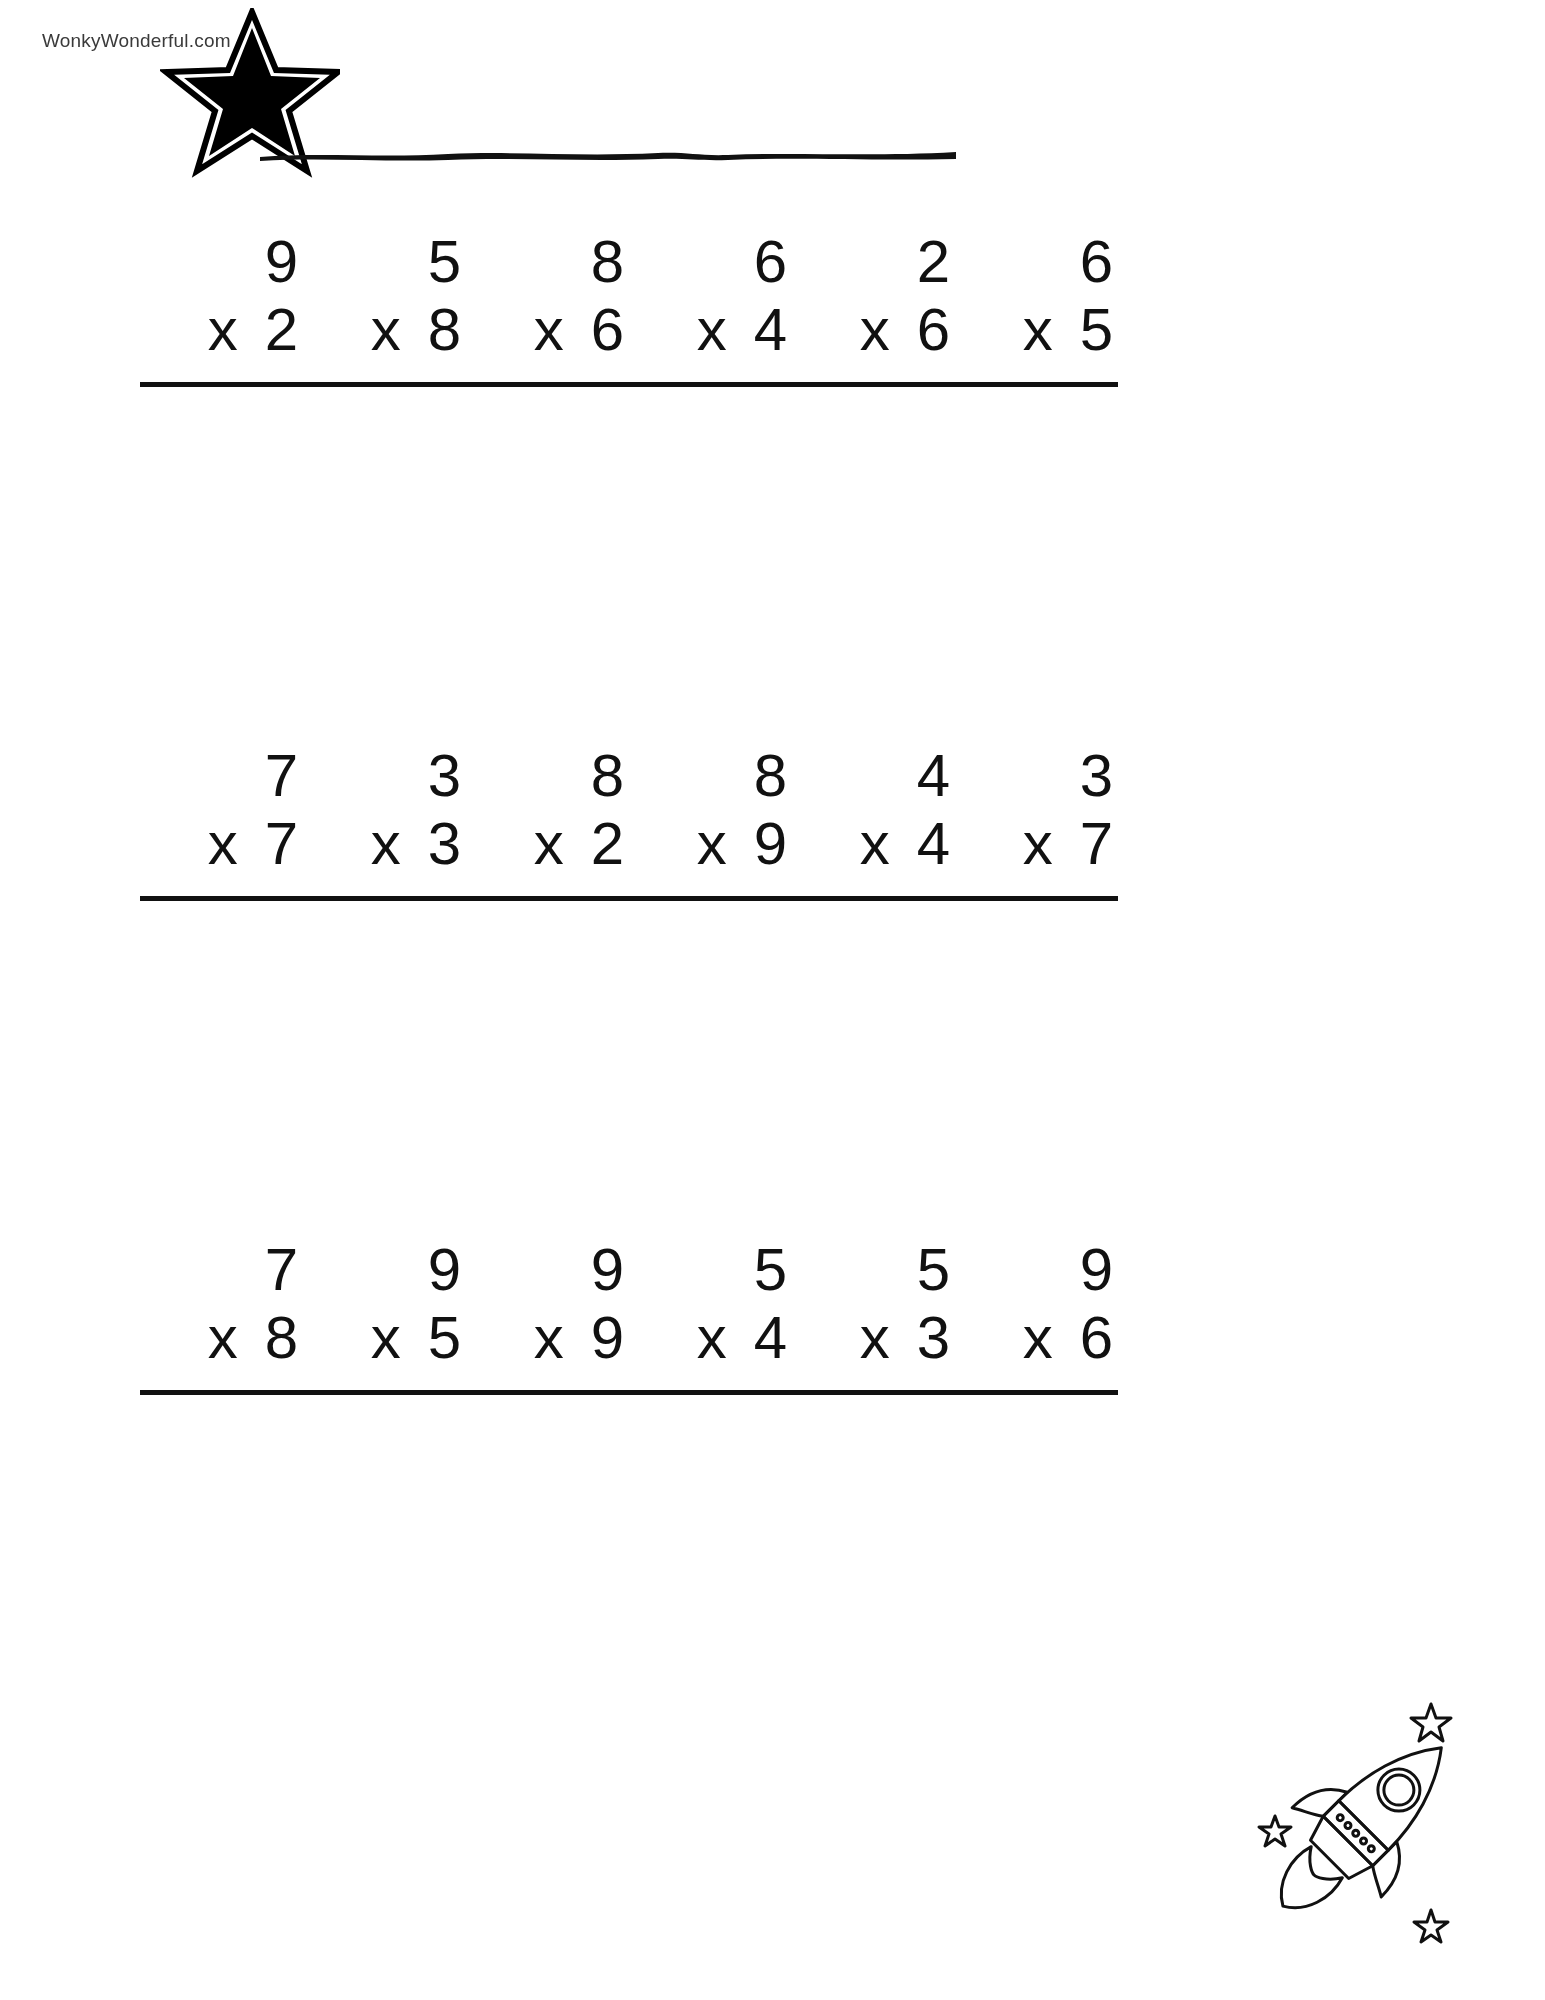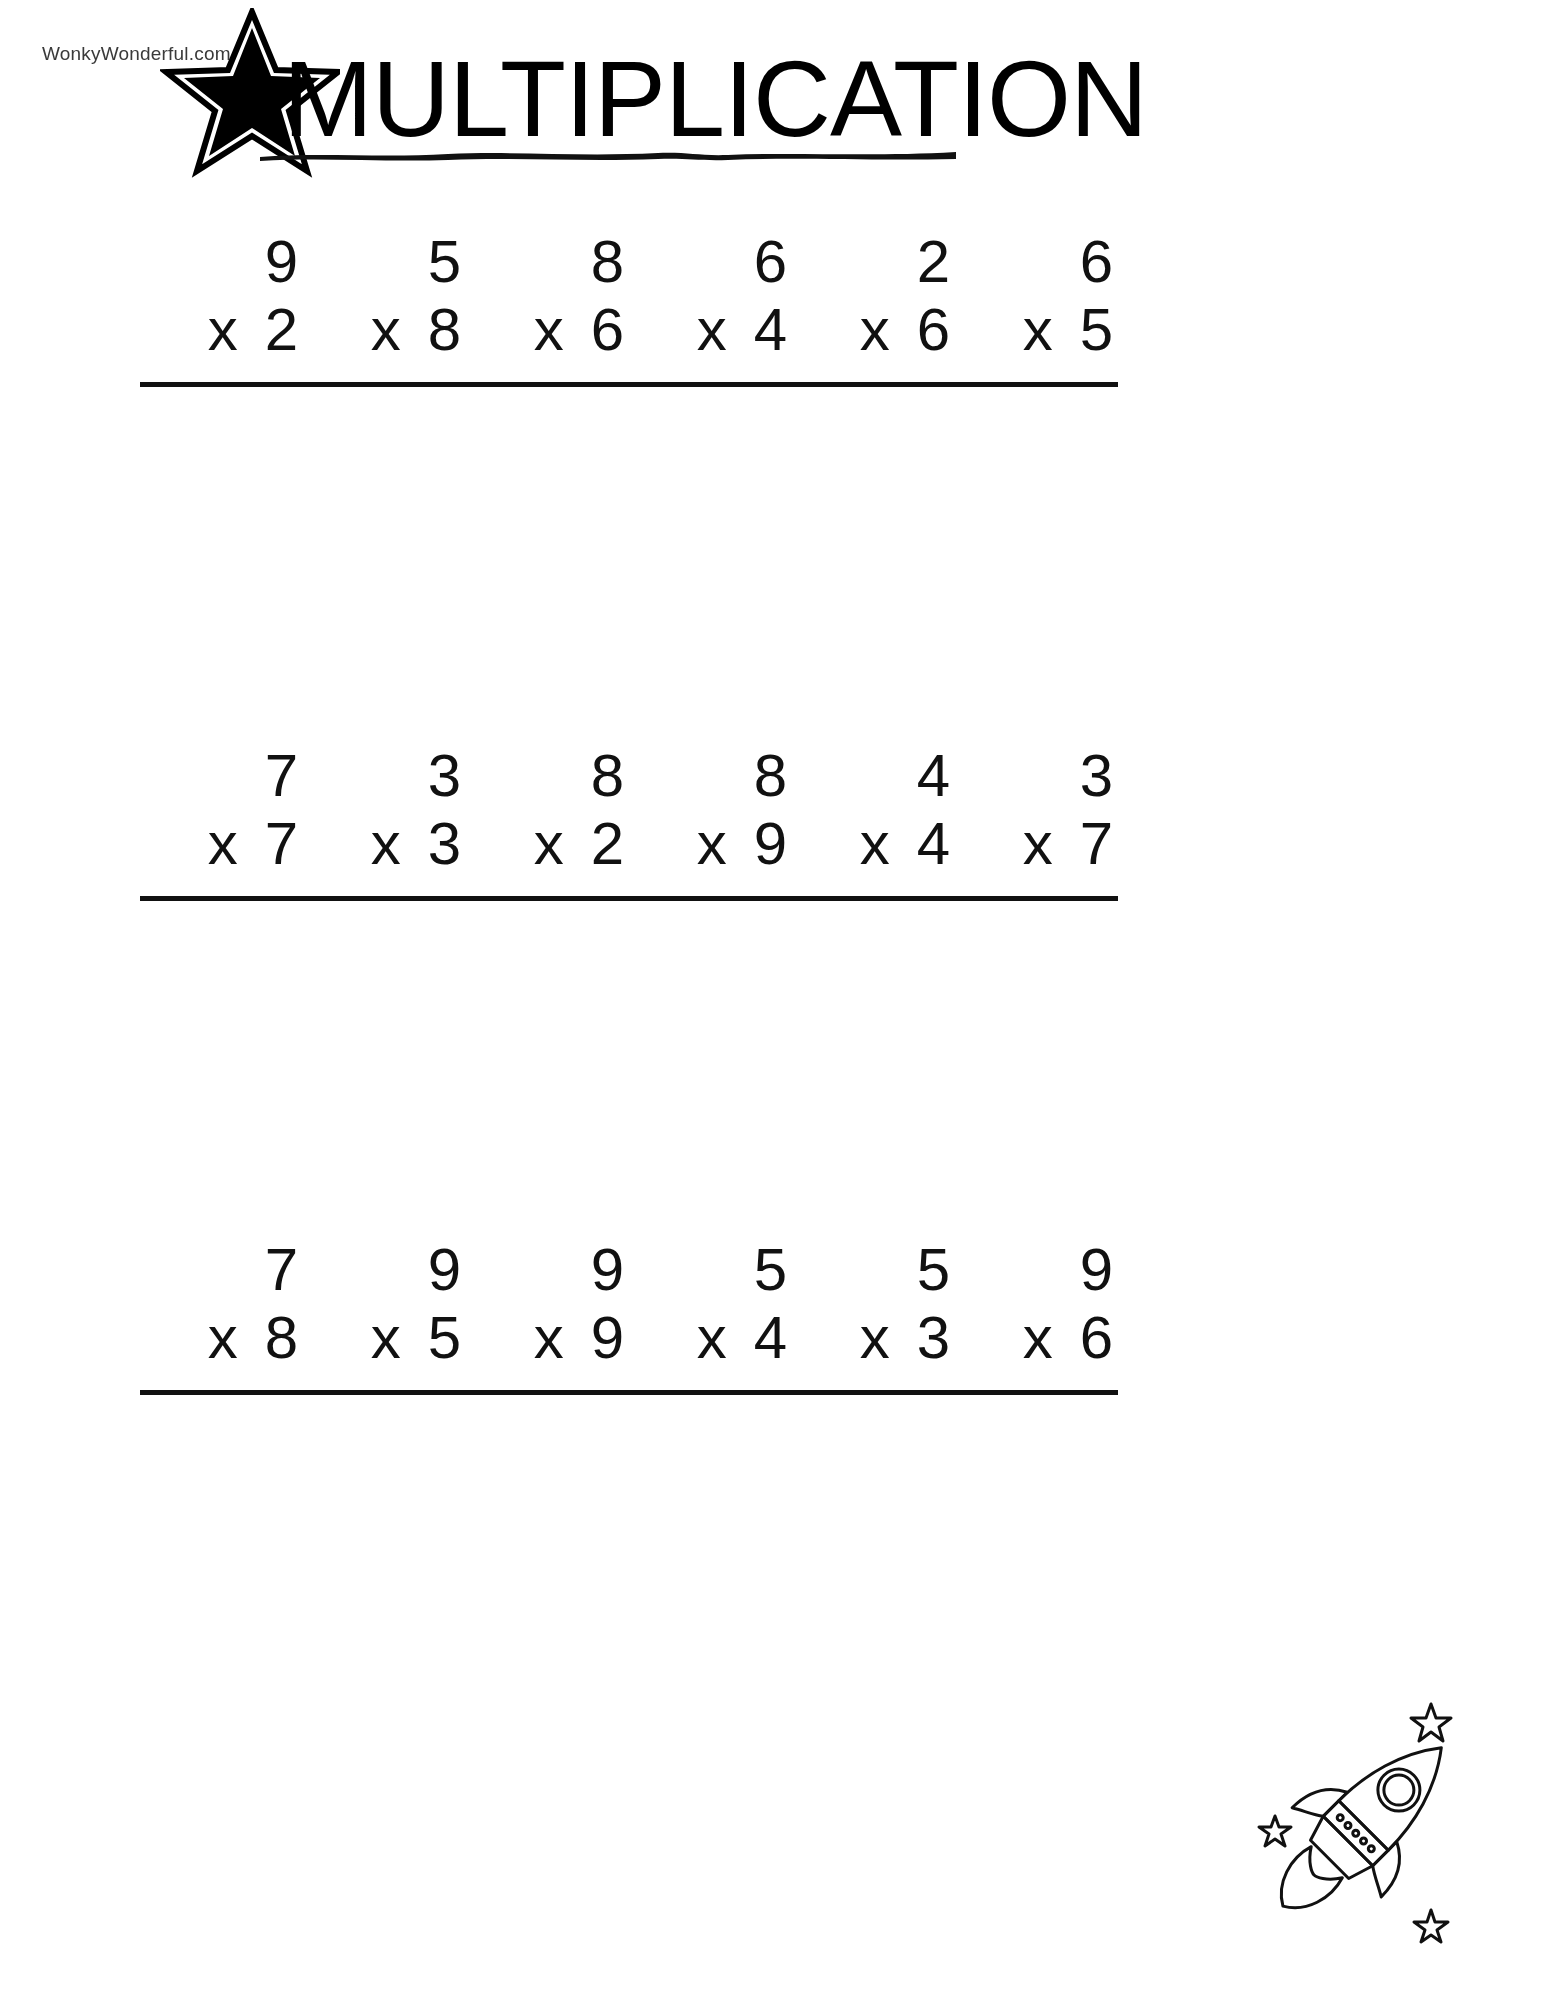--- a/index.html
+++ b/index.html
@@ -17,21 +17,20 @@
   }
 
   .watermark {
     position: absolute;
     top: 30px;
     left: 42px;
     font-size: 19px;
     color: #3a3a3a;
     letter-spacing: 0.2px;
     font-family: "Liberation Sans", sans-serif;
-    margin-top: 13px;
   }
 
   
   .header {
     position: absolute;
     top: 0;
     left: 0;
     width: 1545px;
     height: 200px;
   }
@@ -114,21 +113,20 @@
 
 <div class="watermark">WonkyWonderful.com</div>
 
 <div class="header">
   <div class="star-wrap">
     <svg viewBox="0 0 180 175" width="180" height="175">
       <polygon points="92,4 116,62 178,64 129,103 147,163 92,128 37,163 55,103 6,64 68,62" fill="#ffffff" stroke="#000000" stroke-width="6" stroke-linejoin="miter"></polygon>
       <polygon points="92,20 111,68 160,70 121,101 135,148 92,120 49,148 63,101 24,70 73,68" fill="#000000"></polygon>
     </svg>
   </div>
-  <div class="title">MULTIPLICATION</div>
   <div class="title-rule">
     <svg viewBox="0 0 700 14" width="700" height="14" preserveAspectRatio="none">
       <path d="M2,9 C60,4 120,10 190,6 C260,3 320,9 400,5 C430,4 440,8 470,7 C540,4 610,9 698,4
                L698,11 C610,13 540,9 470,12 C440,13 430,10 400,11 C320,14 260,9 190,12
                C120,14 60,9 2,13 Z" fill="#111111"></path>
     </svg>
   </div>
 </div>
 
 <div class="sheet">

